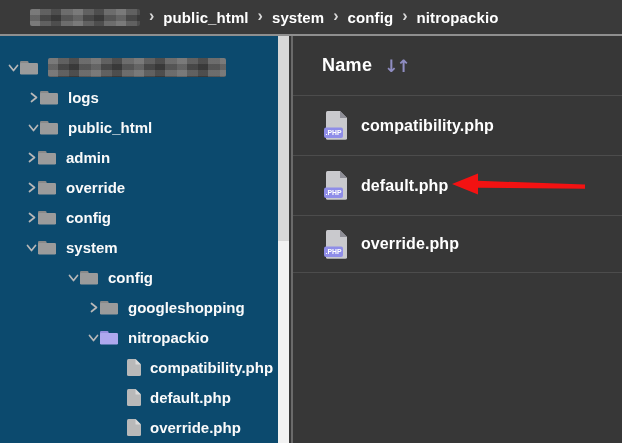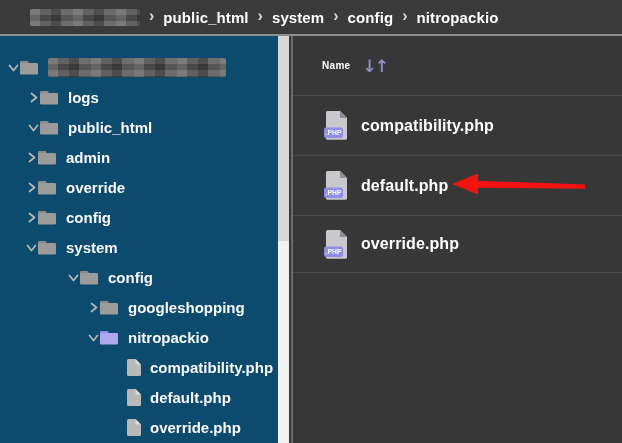--- a/index.html
+++ b/index.html
@@ -39,21 +39,21 @@
 
   
   .vscroll { position:absolute; left:278px; top:36px; width:11px; height:407px; background:#f2f2f2; }
   .vthumb  { position:absolute; left:0; top:0; width:11px; height:205px; background:#d7d7d7; }
   .vdivider{ position:absolute; left:291px; top:36px; width:2px; height:407px; background:#6a6a6a; }
 
   
   .main { position:absolute; left:293px; top:36px; width:329px; height:407px; background:#373737; }
   .list-header { height:60px; display:flex; align-items:center; padding-left:29px;
                  border-bottom:1px solid #4c4c4c; }
-  .hname { color:#fff; font-size:10px; font-weight:800; letter-spacing:.3px; cursor:pointer; }
+  .hname { color:#fff; font-size:18px; font-weight:800; letter-spacing:.3px; cursor:pointer; }
   .sort { margin-left:12px; color:#8f8dc2; font-size:17px; font-weight:700; letter-spacing:-2px;
           font-family:"DejaVu Sans", sans-serif; cursor:pointer; }
   .file-row { position:relative; height:60px; display:flex; align-items:center; padding-left:31px;
               border-bottom:1px solid #4c4c4c; cursor:pointer; }
   .file-row.short { height:57px; }
   .fname { color:#fff; font-size:16px; font-weight:700; margin-left:13px; letter-spacing:.1px; }
   .fi { display:inline-flex; }
   .arrow { position:absolute; left:158px; top:16px; }
 </style>
 </head>

